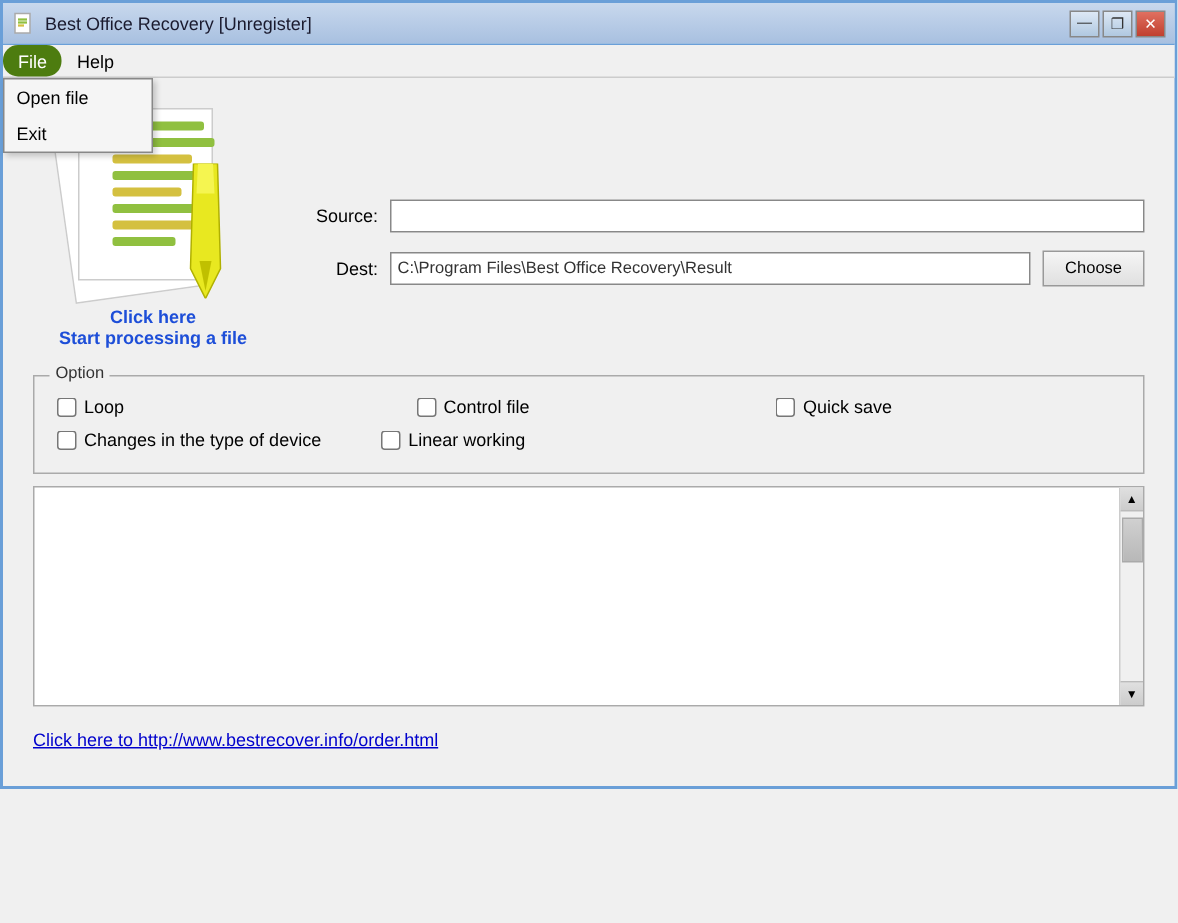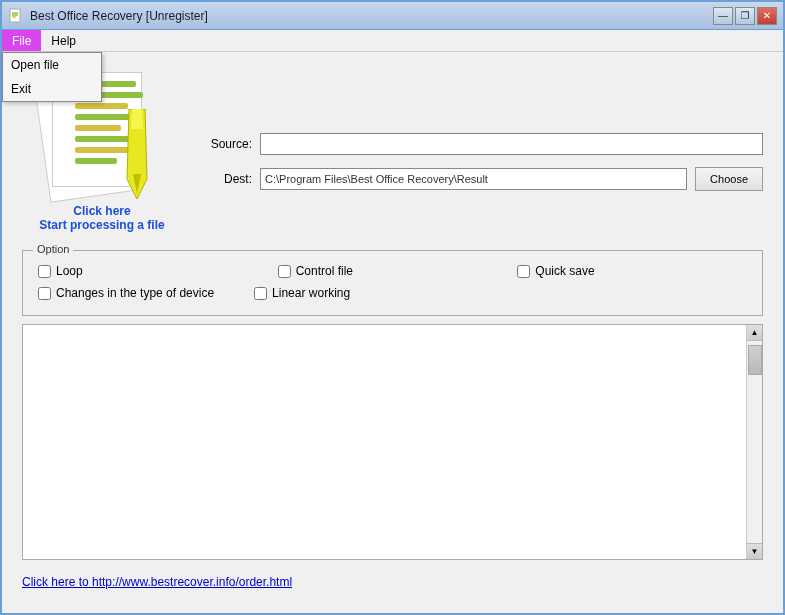--- a/index.html
+++ b/index.html
@@ -8,21 +8,21 @@
       font-size: 12px;
       background: #f0f0f0;
       width: 785px;
       height: 615px;
       overflow: hidden;
     }
 
     
     .window {
       width: 785px;
-      height: 615px;
+      height: 526px;
       border: 2px solid #6a9fd8;
       background: #f0f0f0;
       display: flex;
       flex-direction: column;
     }
 
     .title-bar {
       background: linear-gradient(to bottom, #c8d8ed, #a8c0e0);
       height: 28px;
       display: flex;
@@ -85,22 +85,23 @@
     .menu-item {
       padding: 2px 10px;
       cursor: pointer;
       display: flex;
       align-items: center;
       font-size: 12px;
       color: #000;
     }
 
     .menu-item.active {
-      background: #d946ef;
+      background: #4d7c0f;
       color: white;
+      border-radius: 10px;
     }
 
     
     .dropdown-menu {
       position: absolute;
       top: 22px;
       left: 0;
       background: #f5f5f5;
       border: 1px solid #888;
       box-shadow: 2px 2px 4px rgba(0,0,0,0.2);

